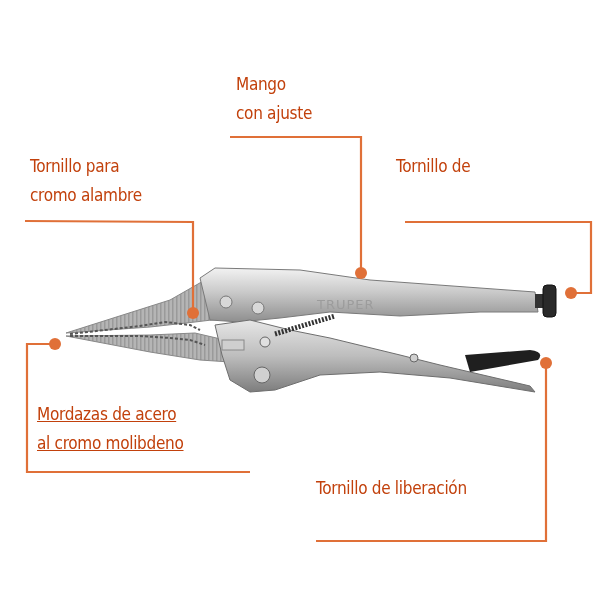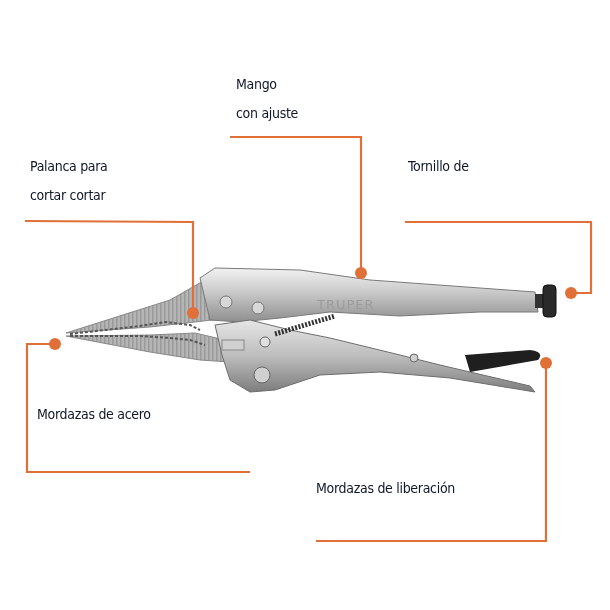--- a/index.html
+++ b/index.html
@@ -1,23 +1,23 @@
 <!DOCTYPE html>
 <html><head>
 <meta charset="utf-8">
 <style>
   html, body { margin: 0; padding: 0; background: #ffffff; }
   body { width: 610px; height: 610px; position: relative; overflow: hidden; }
   .canvas { position: absolute; left: 0; top: 0; width: 610px; height: 610px; }
   .label {
     position: absolute;
     font-family: "DejaVu Sans", sans-serif;
-    font-size: 14px;
+    font-size: 17px;
     line-height: 29px;
-    color: #0f172a;
+    color: #c2410c;
     letter-spacing: -0.3px;
     white-space: nowrap;
     font-stretch: condensed;
   }
   .label span { display: block; }
   svg { position: absolute; left: 0; top: 0; }
 </style>
 </head>
 <body>
 
@@ -89,34 +89,35 @@
     <g fill="#E07038">
       <circle cx="193" cy="313" r="6"></circle>
       <circle cx="361" cy="273" r="6"></circle>
       <circle cx="571" cy="293" r="6"></circle>
       <circle cx="55" cy="344" r="6"></circle>
       <circle cx="546" cy="363" r="6"></circle>
     </g>
   </svg>
 
   <div class="label" style="left:30px; top:152px;">
-    <span>Palanca para</span>
-    <span>cortar cortar</span>
+    <span>Tornillo para</span>
+    <span>cromo alambre</span>
   </div>
 
   <div class="label" style="left:236px; top:70px;">
     <span>Mango</span>
     <span>con ajuste</span>
   </div>
 
-  <div class="label" style="left:408px; top:152px;">
+  <div class="label" style="left:396px; top:152px;">
     <span>Tornillo de</span>
   </div>
 
-  <div class="label" style="left:37px; top:400px;">
+  <div class="label" style="left:37px; top:400px;text-decoration:underline;">
     <span>Mordazas de acero</span>
+    <span>al cromo molibdeno</span>
   </div>
 
   <div class="label" style="left:316px; top:474px;">
-    <span>Mordazas de liberación</span>
+    <span>Tornillo de liberación</span>
   </div>
 
 </div>
 
 </body></html>

